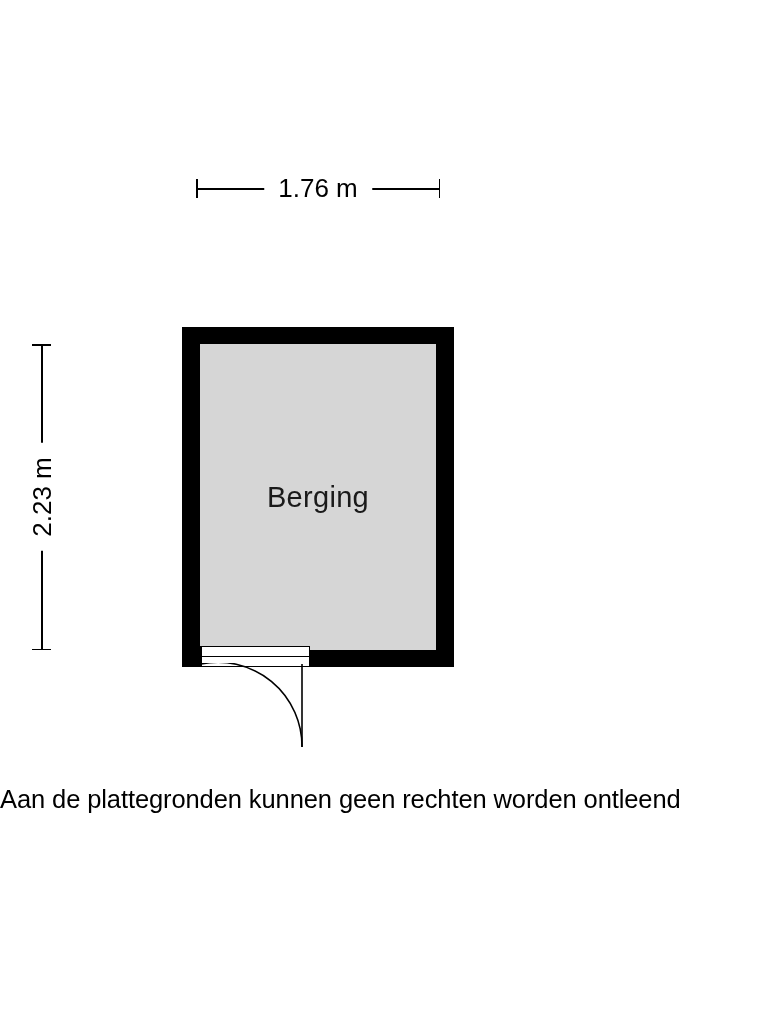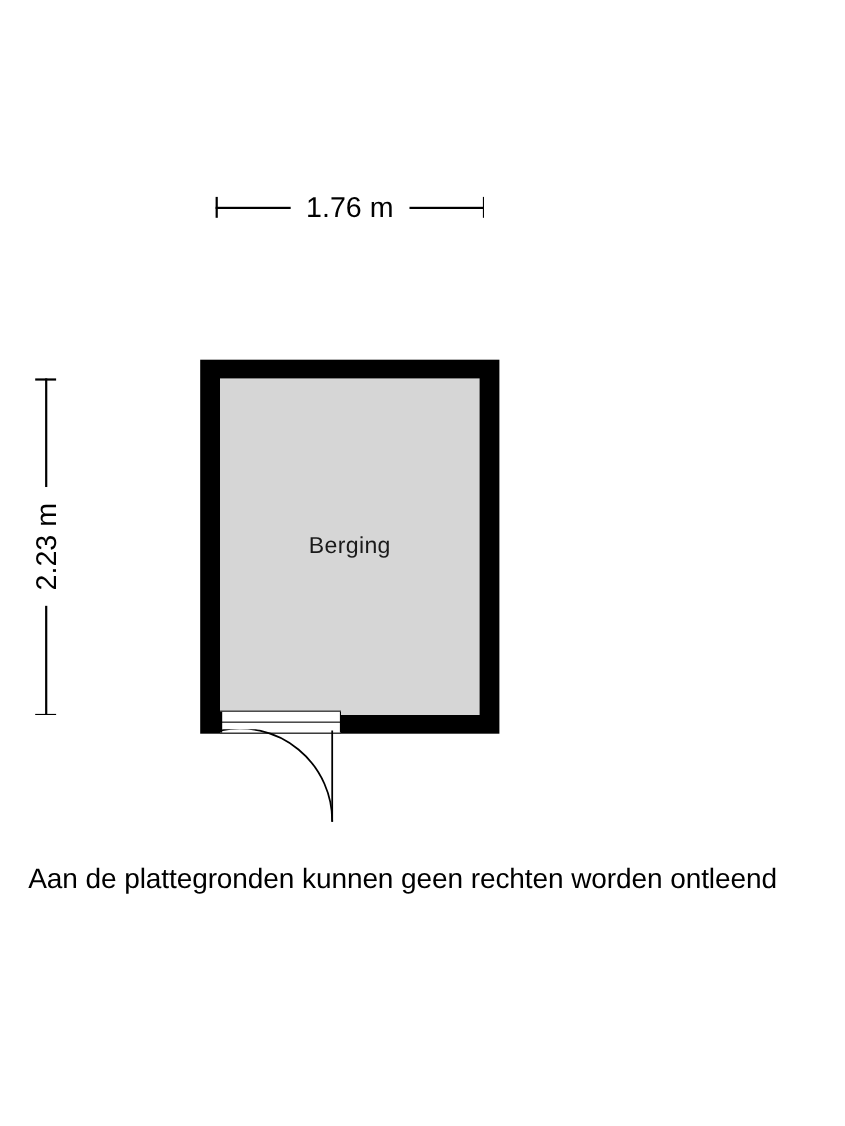--- a/index.html
+++ b/index.html
@@ -123,21 +123,21 @@
   }
   .room-label {
     position: absolute;
     left: 0;
     top: 0;
     width: 236px;
     height: 306px;
     display: flex;
     align-items: center;
     justify-content: center;
-    font-size: 21px;
+    font-size: 29px;
     color: #1a1a1a;
     letter-spacing: 0.3px;
   }
 
   
   .door-opening {
     position: absolute;
     left: 200px;
     top: 646px;
     width: 110px;
@@ -173,21 +173,20 @@
     width: 112px;
     height: 86px;
   }
 
   
   .footer {
     position: absolute;
     left: 0;
     top: 782px;
     width: 732px;
-    text-align: center;
   }
   .footer .line1 {
     font-size: 25.5px;
     line-height: 34px;
     letter-spacing: -0.1px;
   }
   .footer .line2 {
     font-size: 25.5px;
     line-height: 34px;
     letter-spacing: -0.1px;

